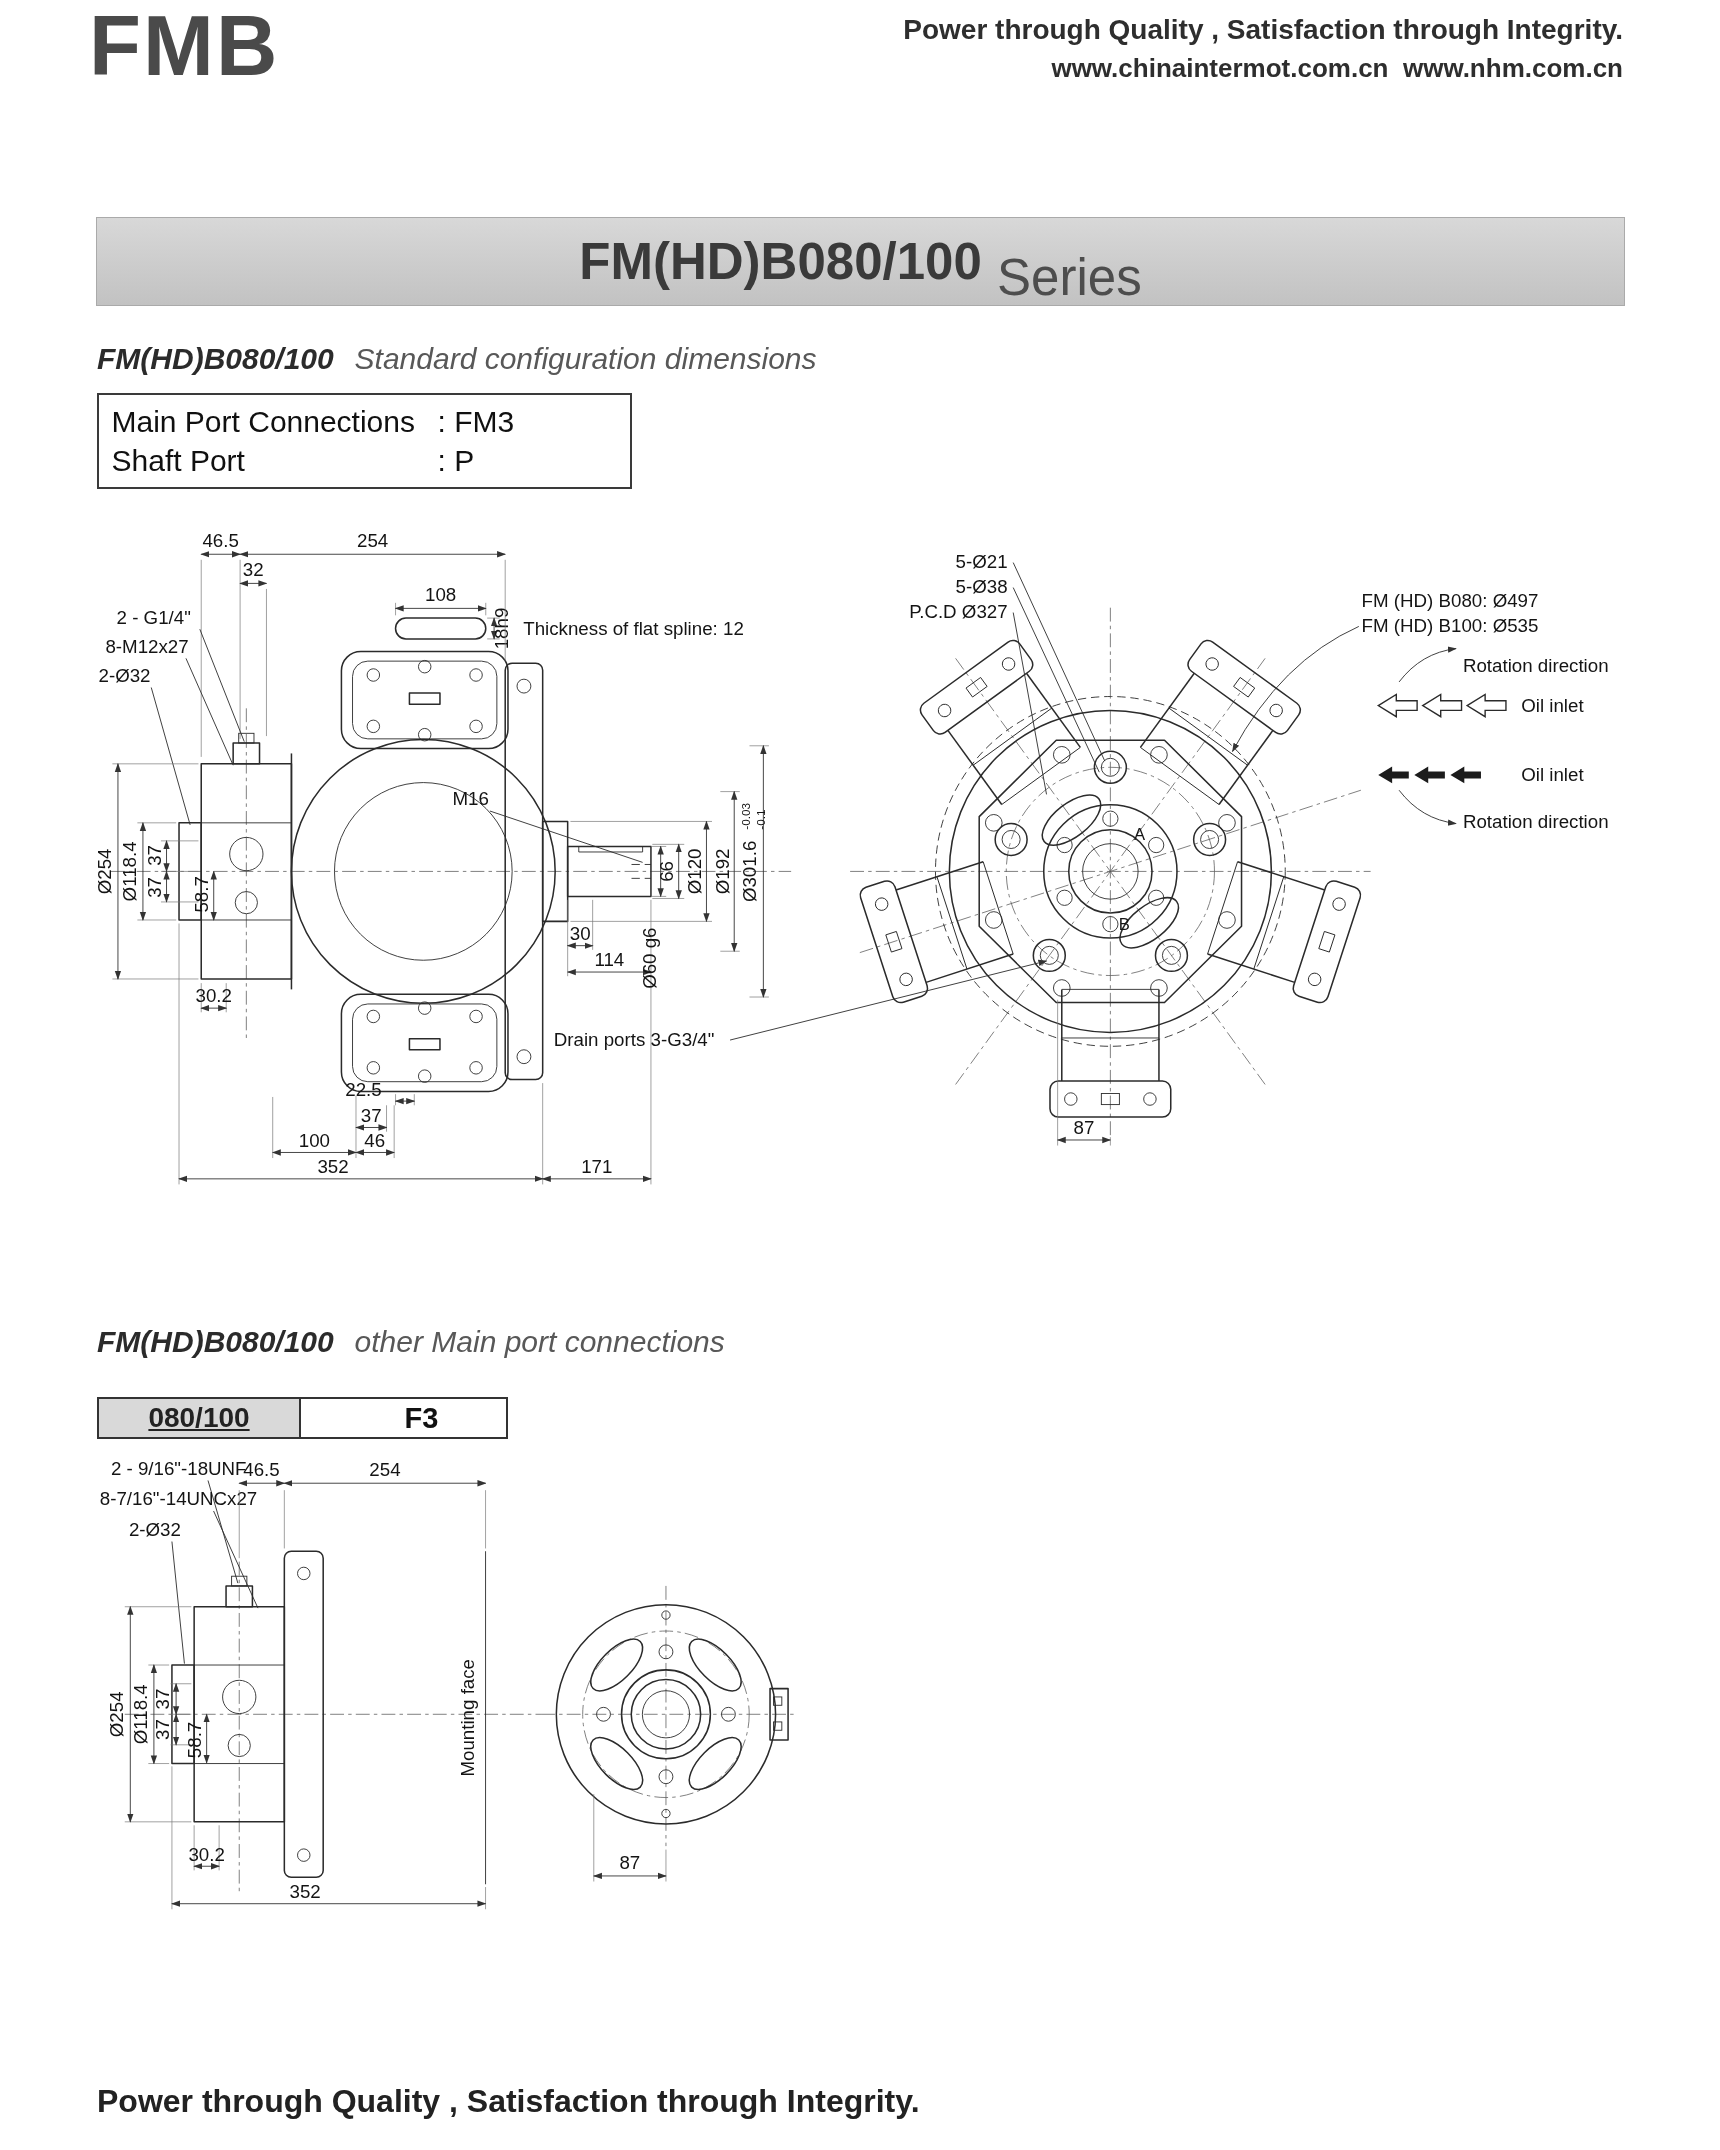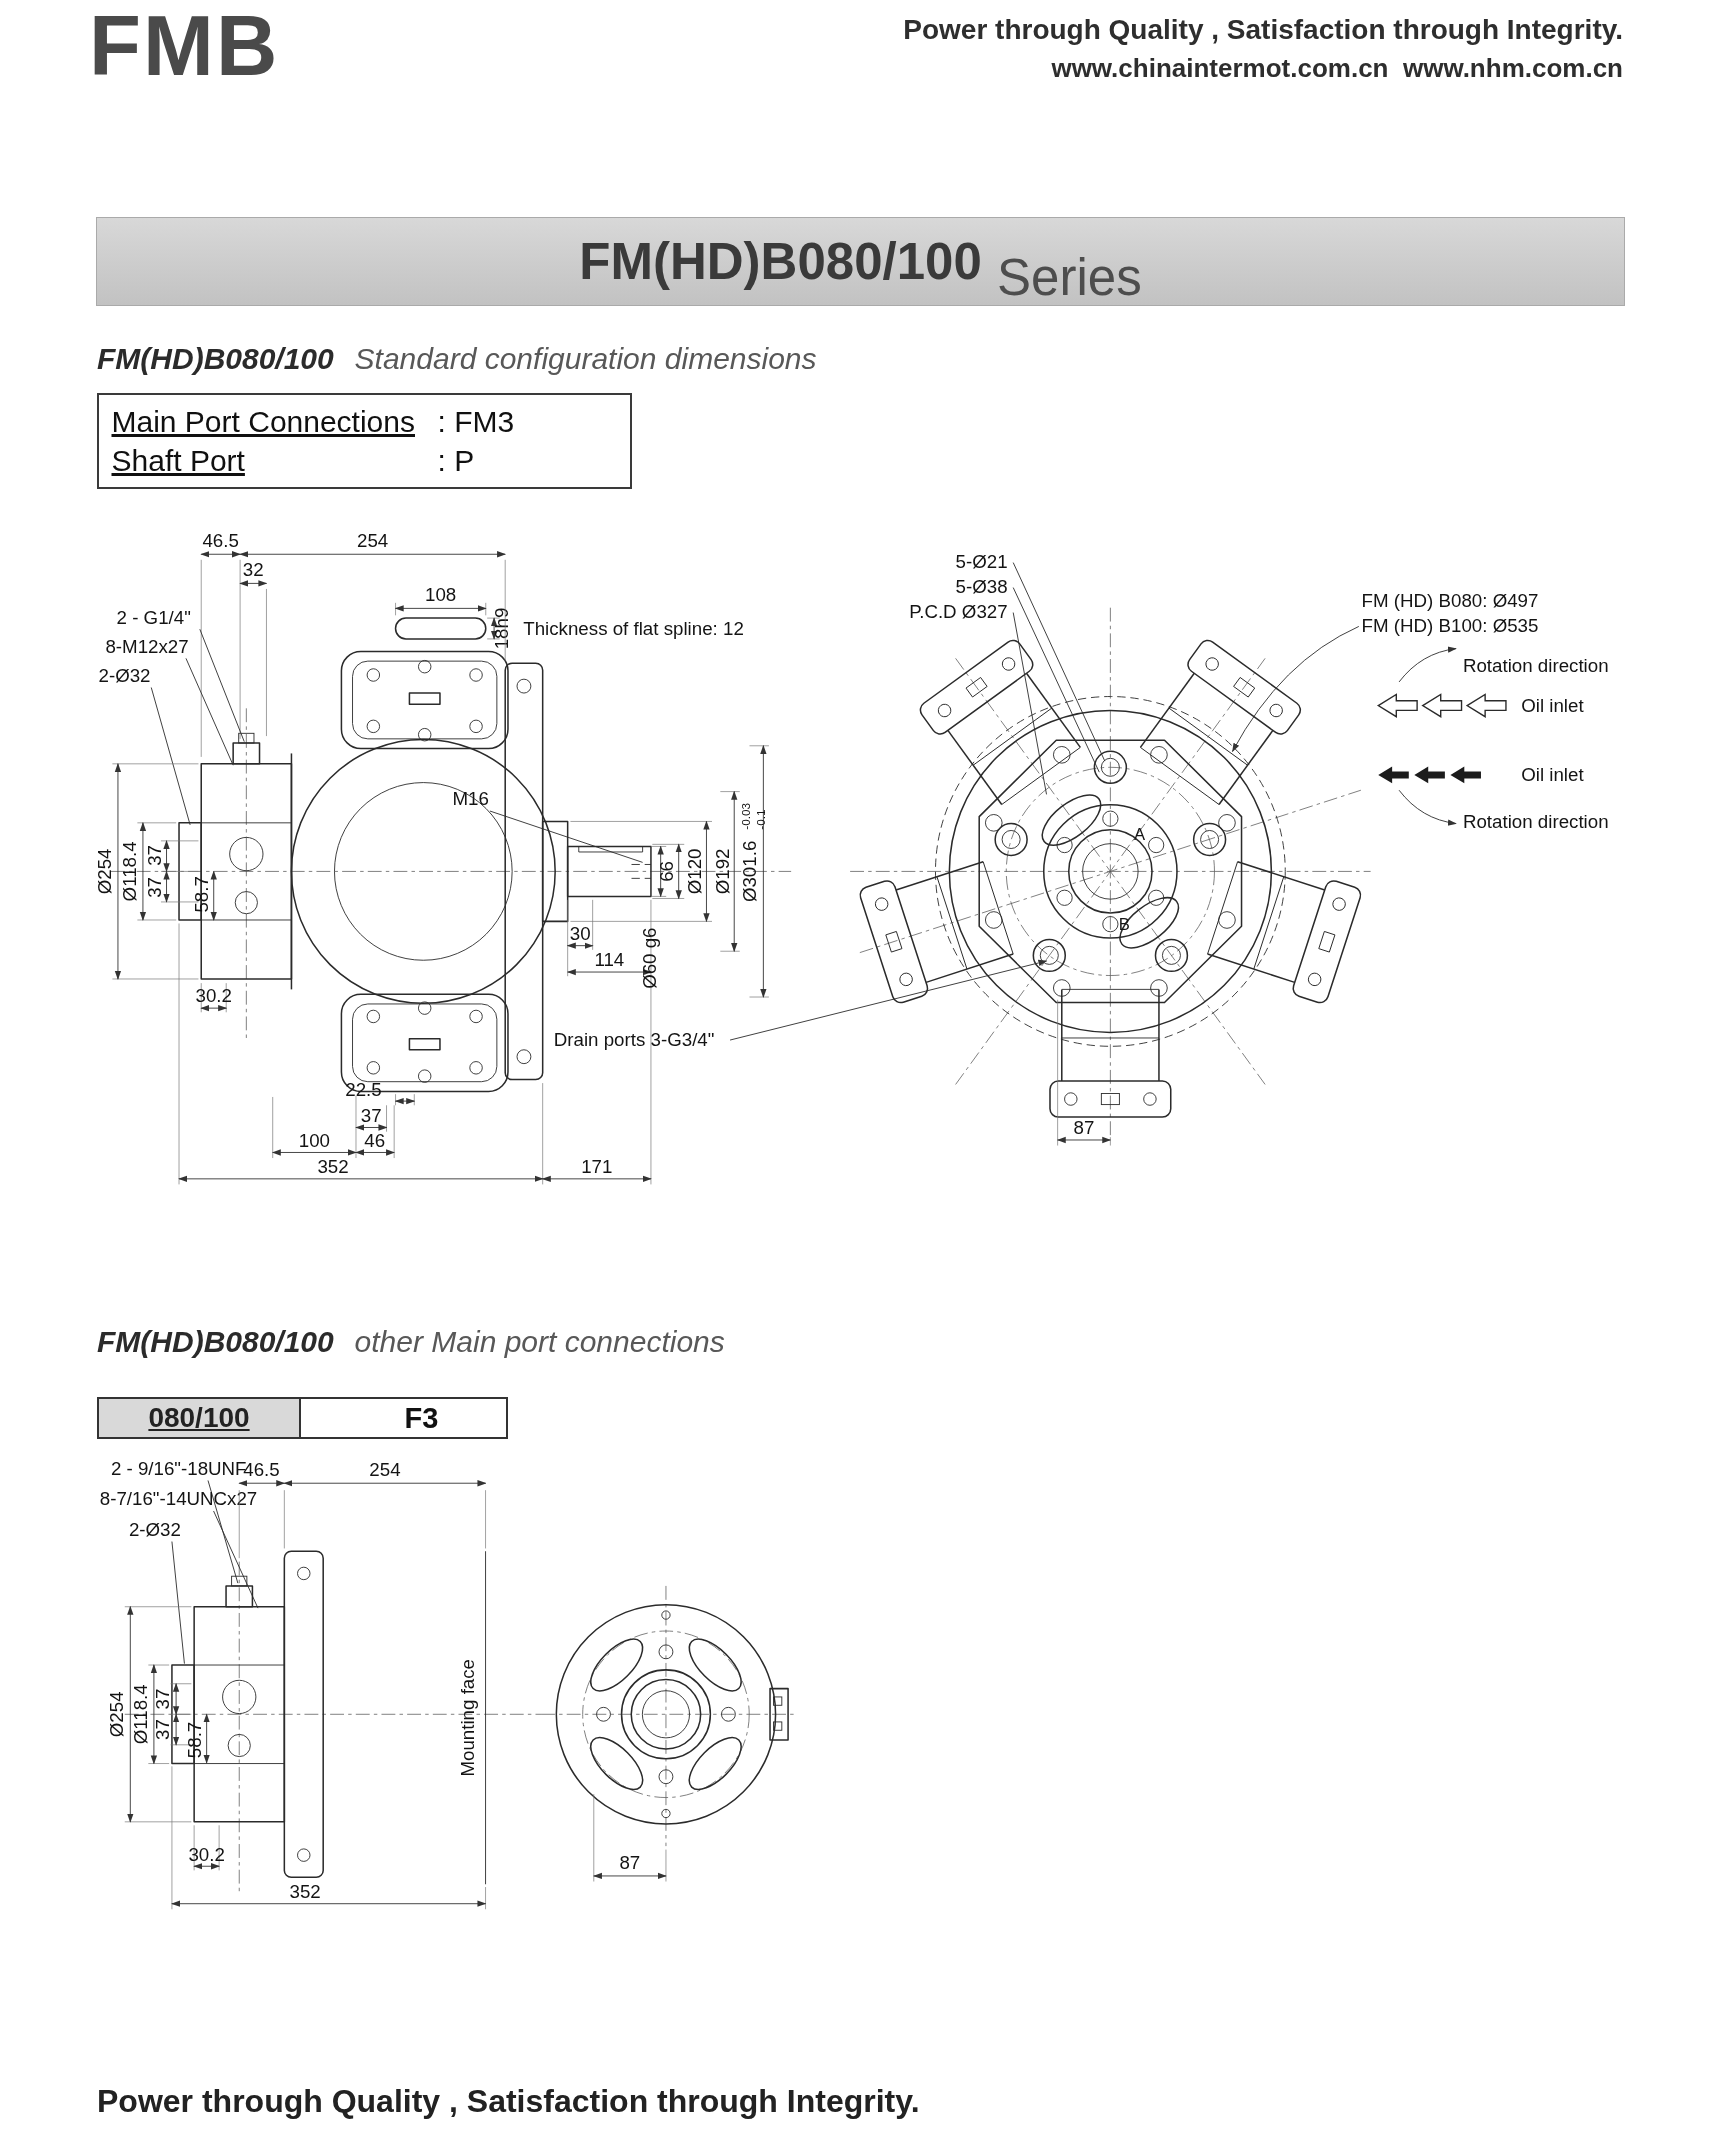--- a/index.html
+++ b/index.html
@@ -20,21 +20,21 @@
 
   
   .sec-head{position:absolute;left:97px;font-size:30px;white-space:nowrap;font-style:italic;}
   .sec-head .model{font-weight:700;color:#2b2b2b;}
   .sec-head .sub{font-weight:400;color:#585858;margin-left:12.5px;}
 
   
   .spec-box{position:absolute;left:97px;top:393px;width:535px;border:2.1px solid #3a3a3a;
     box-sizing:border-box;padding:7px 12.5px;}
   .spec-row{display:flex;font-size:30px;color:#101010;line-height:1.3;}
-  .spec-row .lbl{width:326px;text-decoration:underline;}
+  .spec-row .lbl{width:326px;}
 
   
   .flange-table{position:absolute;left:97px;top:1397px;display:flex;width:411px;height:42px;
     border:2.1px solid #333;box-sizing:border-box;}
   .ft-cell1{width:200px;background:#d9d9d9;display:flex;align-items:center;justify-content:center;
     font-weight:700;font-size:28px;color:#222;border-right:2.1px solid #333;text-decoration:underline;}
   .ft-cell2{flex:1;display:flex;align-items:center;justify-content:center;font-weight:700;font-size:29px;color:#111;padding-left:36px;}
 
   .footer{position:absolute;left:97px;top:2083px;font-size:32px;font-weight:700;color:#222;}
 

